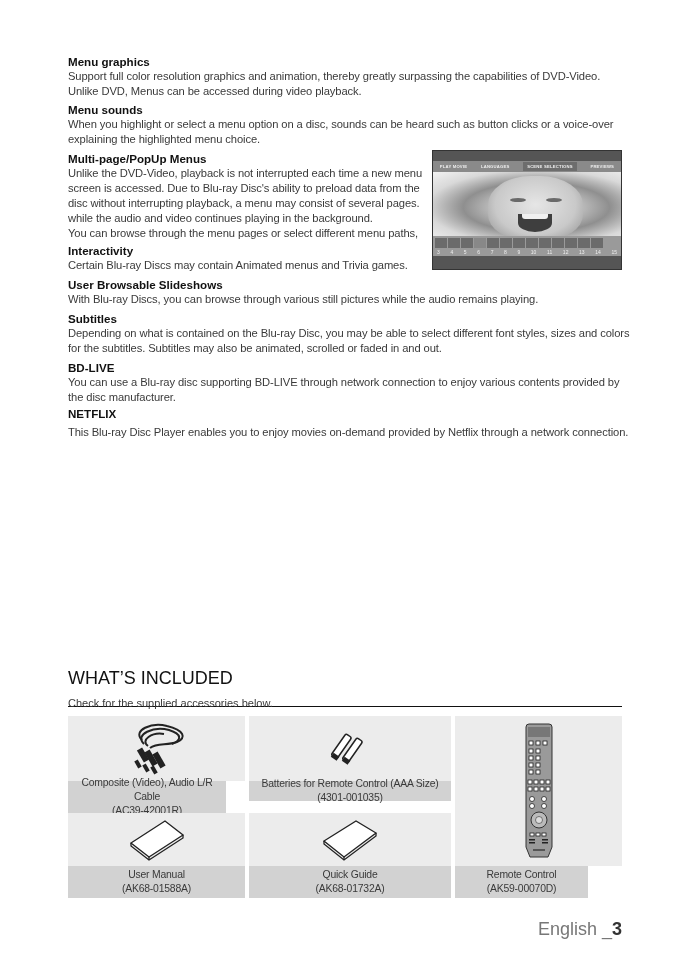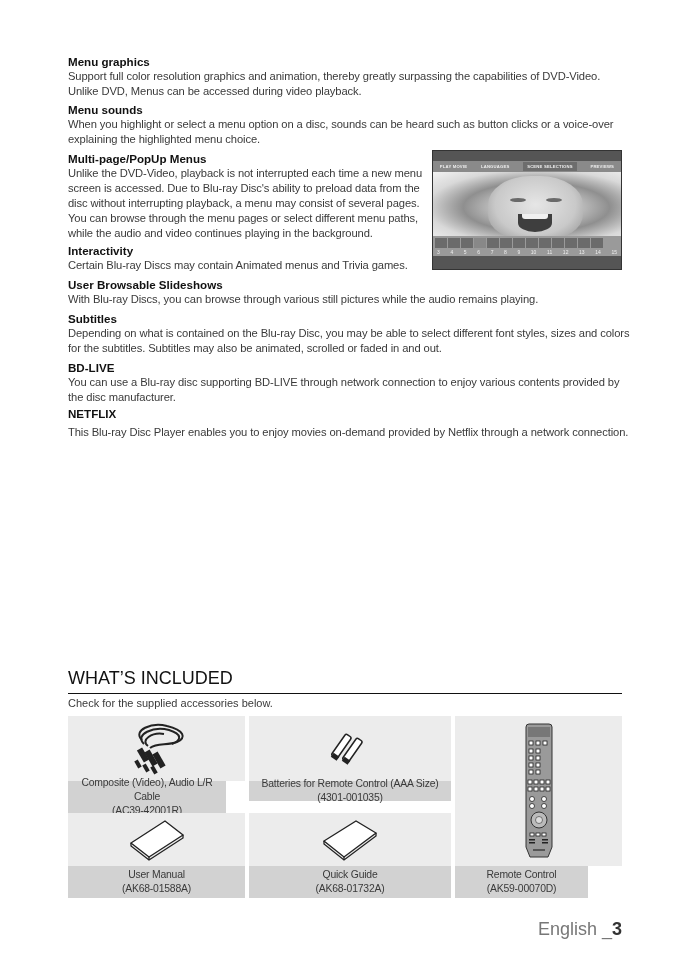--- a/index.html
+++ b/index.html
@@ -22,21 +22,21 @@
   .eye { position: absolute; top: 22px; width: 16px; height: 4px; border-radius: 50%; background: #6a6a6a; }
   .mouth { position: absolute; left: 30px; top: 38px; width: 34px; height: 18px; border-radius: 0 0 50% 50%;
            background: #3e3e3e; }
   .teeth { position: absolute; left: 34px; top: 38px; width: 26px; height: 5px; background: #f0f0f0; border-radius: 0 0 3px 3px; }
   .strip { position: absolute; left: 0; top: 85px; width: 100%; height: 22px; background: #9a9a9a; }
   .thumbs { display: flex; gap: 1px; padding: 2px 2px 0 2px; }
   .thumb { width: 12px; height: 10px; background: #6b6b6b; }
   .nums { display: flex; justify-content: space-between; padding: 0 4px; font-size: 5px; color: #eee; margin-top: 1px; }
   .menu-bottom { position: absolute; left: 0; bottom: 0; width: 100%; height: 13px; background: #555; }
   .section-title { position: absolute; left: 68px; top: 668px; width: 554px; font-size: 18px; color: #111;
-                   border-bottom: 1px solid #111; padding-bottom: 4px; line-height: 21px; }
+                   border-bottom: 1px solid #111; padding-bottom: 17px; line-height: 21px; }
   .section-sub { position: absolute; left: 68px; top: 697px; font-size: 11px; color: #3a3a3a; }
   .acc-grid { position: absolute; left: 68px; top: 716px; width: 554px; height: 182px; }
   .cell-img { position: absolute; background: #ececec; display: flex; align-items: center; justify-content: center; }
   .cell-label { position: absolute; background: #d2d2d2; font-size: 10.4px; color: #3a3a3a; text-align: center;
                 line-height: 14px; display: flex; flex-direction: column; justify-content: center; letter-spacing: -0.2px; }
   .footer { position: absolute; right: 56px; top: 919px; font-size: 18px; color: #777; }
   .footer b { color: #333; font-weight: bold; }
 </style>
 </head>
 <body>
@@ -51,22 +51,22 @@
   <h3>Menu sounds</h3>
   <p>When you highlight or select a menu option on a disc, sounds can be heard such as button clicks or a voice-over</p>
   <p>explaining the highlighted menu choice.</p>
 </div>
 
 <div class="feat" style="top:151px; width:355px;">
   <h3>Multi-page/PopUp Menus</h3>
   <p>Unlike the DVD-Video, playback is not interrupted each time a new menu</p>
   <p>screen is accessed. Due to Blu-ray Disc's ability to preload data from the</p>
   <p>disc without interrupting playback, a menu may consist of several pages.</p>
+  <p>while the audio and video continues playing in the background.</p>
   <p>You can browse through the menu pages or select different menu paths,</p>
-  <p>while the audio and video continues playing in the background.</p>
 </div>
 
 <div class="feat" style="top:243px;">
   <h3>Interactivity</h3>
   <p>Certain Blu-ray Discs may contain Animated menus and Trivia games.</p>
 </div>
 
 <div class="feat" style="top:277px;">
   <h3>User Browsable Slideshows</h3>
   <p>With Blu-ray Discs, you can browse through various still pictures while the audio remains playing.</p>

